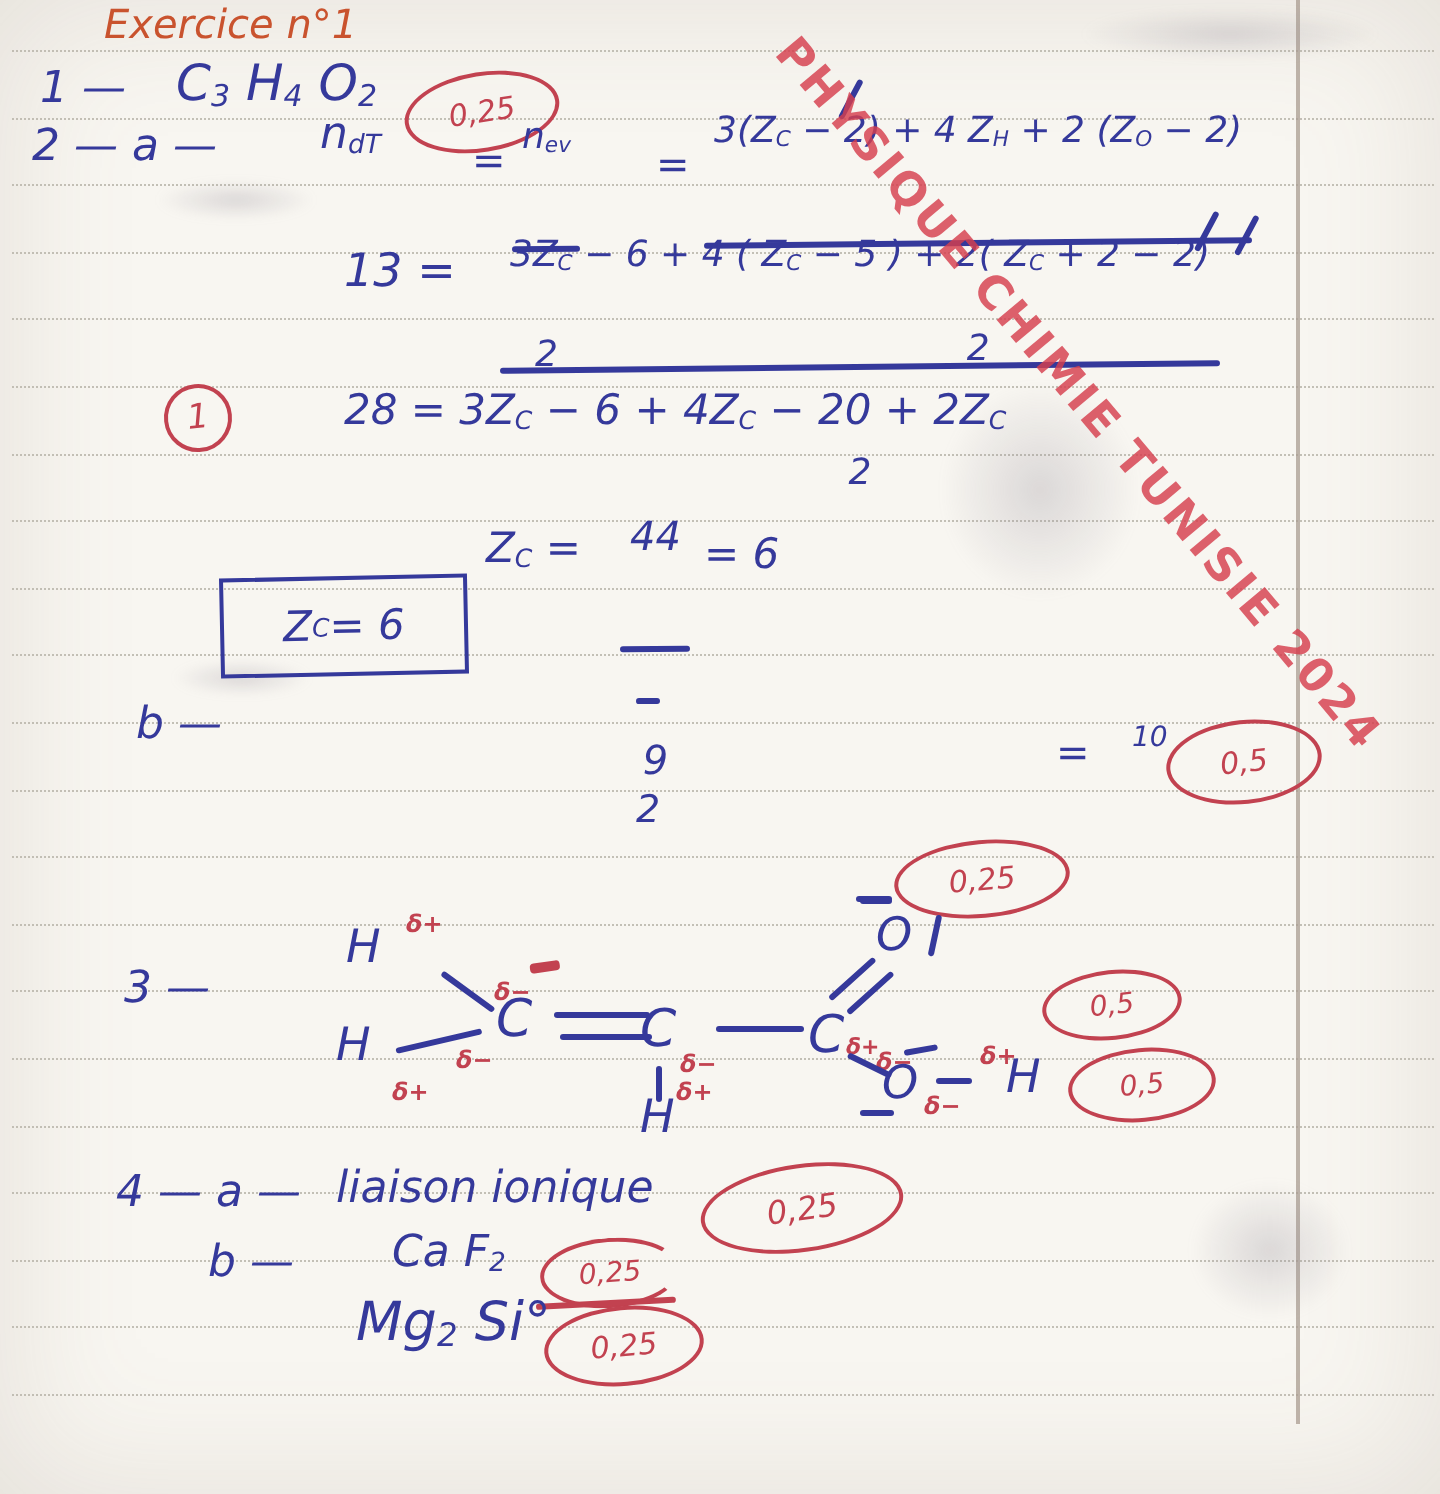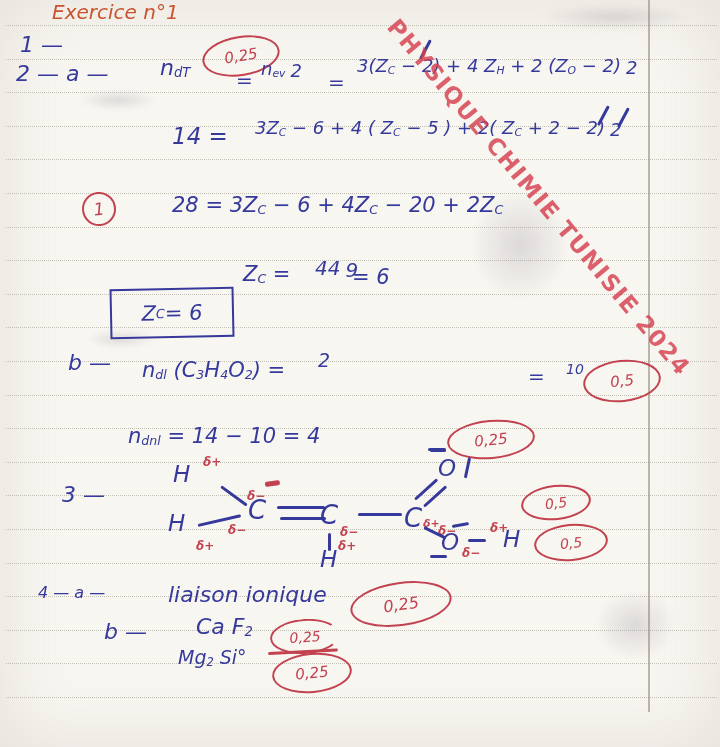--- a/index.html
+++ b/index.html
@@ -6,21 +6,21 @@
   #page{
     position:relative;width:720px;height:747px;overflow:hidden;
     background:var(--paper,#f8f6f1);
     font-family:"DejaVu Sans",sans-serif;
     box-shadow:inset 0 0 70px rgba(128,115,96,.16);
   }
   .rule{position:absolute;left:6px;right:3px;height:0;border-top:1.5px dotted var(--rule,#b9b5aa);opacity:.8;}
   .margin-line{position:absolute;left:648px;top:0;width:2px;height:712px;background:var(--margin,#a99c90);opacity:.75;}
   .ink{position:absolute;color:var(--ink,#343a96);font-style:italic;white-space:nowrap;line-height:1.05;}
   .title{color:var(--title,#c9532e);}
-  .frac{position:absolute;display:flex;flex-direction:row;align-items:center;color:var(--ink,#343a96);font-style:italic;white-space:nowrap;line-height:1.05;}
+  .frac{position:absolute;display:flex;flex-direction:column;align-items:center;color:var(--ink,#343a96);font-style:italic;white-space:nowrap;line-height:1.05;gap:42px;}
   .frac .num{padding:0 5px 2px;}
   .frac .bar{align-self:stretch;height:2.5px;background:var(--ink,#343a96);border-radius:2px;transform:rotate(-.6deg);}
   .frac .den{padding-top:2px;}
   .grade{position:absolute;border:2.5px solid var(--red,#c24250);border-radius:50%;color:var(--red,#c24250);font-style:italic;display:flex;align-items:center;justify-content:center;background:transparent;}
   .grade.open{border-right-color:transparent;}
   .badge{position:absolute;width:30px;height:30px;border:2.5px solid var(--red,#c24250);border-radius:50%;color:var(--red,#c24250);display:flex;align-items:center;justify-content:center;font-size:17px;font-style:italic;transform:rotate(-6deg);}
   .bond{position:absolute;background:var(--ink,#343a96);border-radius:2px;transform-origin:left center;}
   .redmark{position:absolute;background:var(--red,#c24250);border-radius:2px;transform-origin:left center;}
   .delta{position:absolute;color:var(--red,#c24250);font-style:italic;font-weight:bold;white-space:nowrap;}
   .result-box{position:absolute;border:2.5px solid var(--ink,#343a96);color:var(--ink,#343a96);font-style:italic;display:flex;align-items:center;justify-content:center;transform:rotate(-1.2deg);background:transparent;}
@@ -67,69 +67,68 @@
   <div class="artifact" style="left:78px;top:90px;width:80px;height:20px;"></div>
   <div class="artifact" style="left:470px;top:190px;width:100px;height:110px;"></div>
   <div class="artifact" style="left:86px;top:330px;width:70px;height:18px;"></div>
   <div class="artifact" style="left:595px;top:590px;width:80px;height:70px;"></div>
 
   <div class="watermark">PHYSIQUE CHIMIE TUNISIE 2024</div>
 
   <div class="ink title" style="left:52px;top:2px;font-size:20px;">Exercice n°1</div>
 
   <div class="ink" style="left:20px;top:33px;font-size:22px;">1 —</div>
+  <div class="ink" style="left:88px;top:29px;font-size:25px;">C<sub>3</sub> H<sub>4</sub> O<sub>2</sub></div>
   <div class="grade" style="left:202px;top:36px;width:74px;height:36px;font-size:15px;transform:rotate(-9deg);">0,25</div>
 
   <div class="ink" style="left:16px;top:62px;font-size:22px;">2 — a —</div>
   <div class="ink" style="left:160px;top:56px;font-size:22px;">n<sub>dT</sub></div>
   <div class="ink" style="left:236px;top:70px;font-size:20px;">=</div>
   <div class="frac" style="left:256px;top:60px;font-size:18px;">
     <span class="num">n<sub>ev</sub></span>
     <span class="bar"></span>
     <span class="den">2</span>
   </div>
   <div class="ink" style="left:328px;top:72px;font-size:20px;">=</div>
   <div class="frac" style="left:352px;top:57px;font-size:18px;">
     <span class="num">3(Z<sub>C</sub> − 2) + 4 Z<sub>H</sub> + 2 (Z<sub>O</sub> − 2)</span>
     <span class="bar"></span>
     <span class="den">2</span>
   </div>
   <div class="bond" style="left:420px;top:58px;width:22px;height:2.5px;transform:rotate(-62deg);"></div>
 
-  <div class="ink" style="left:172px;top:124px;font-size:23px;">14 =</div>
+  <div class="ink" style="left:172px;top:124px;font-size:23px;">13 =</div>
   <div class="frac" style="left:250px;top:119px;font-size:18px;">
     <span class="num">3Z<sub>C</sub> − 6 + 4 ( Z<sub>C</sub> − 5 ) + 2( Z<sub>C</sub> + 2 − 2)</span>
     <span class="bar"></span>
     <span class="den">2</span>
   </div>
   <div class="bond" style="left:598px;top:124px;width:22px;height:2.5px;transform:rotate(-62deg);"></div>
   <div class="bond" style="left:618px;top:126px;width:22px;height:2.5px;transform:rotate(-62deg);"></div>
 
   <div class="badge" style="left:82px;top:192px;">1</div>
   <div class="ink" style="left:172px;top:194px;font-size:21px;">28 =  3Z<sub>C</sub> − 6 + 4Z<sub>C</sub> − 20 + 2Z<sub>C</sub></div>
   <div class="ink" style="left:243px;top:263px;font-size:21px;">Z<sub>C</sub> =</div>
   <div class="frac" style="left:310px;top:258px;font-size:20px;">
     <span class="num">44</span>
     <span class="bar"></span>
     <span class="den">9</span>
   </div>
   <div class="ink" style="left:352px;top:266px;font-size:21px;">= 6</div>
   <div class="result-box" style="left:110px;top:288px;width:120px;height:46px;font-size:21px;">Z<sub>C</sub> = 6</div>
 
   <div class="ink" style="left:68px;top:351px;font-size:22px;">b —</div>
-  <div class="ink" style="left:142px;top:359px;font-size:21px;">n<sub>dl</sub> (C<sub>3</sub>H<sub>4</sub>O<sub>2</sub>) =</div>
   <div class="frac" style="left:318px;top:349px;font-size:19px;">
     <span class="bar"></span>
     <span class="den">2</span>
   </div>
   <div class="ink" style="left:528px;top:366px;font-size:20px;">=</div>
   <div class="ink" style="left:522px;top:362px;font-size:14px;margin-left:44px;">10</div>
   <div class="grade" style="left:583px;top:360px;width:74px;height:38px;font-size:15px;transform:rotate(-6deg);">0,5</div>
 
-  <div class="ink" style="left:128px;top:425px;font-size:21px;">n<sub>dnl</sub> = 14 − 10 = 4</div>
   <div class="bond" style="left:428px;top:448px;width:18px;height:2.5px;"></div>
   <div class="grade" style="left:447px;top:420px;width:84px;height:35px;font-size:15px;transform:rotate(-5deg);">0,25</div>
 
   <div class="ink" style="left:62px;top:483px;font-size:22px;">3 —</div>
 
   <div class="ink" style="left:173px;top:462px;font-size:23px;">H</div>
   <div class="delta" style="left:203px;top:455px;font-size:12px;">δ+</div>
   <div class="bond" style="left:221px;top:485px;width:32px;height:3px;transform:rotate(36deg);"></div>
   <div class="delta" style="left:247px;top:489px;font-size:12px;">δ−</div>
   <div class="redmark" style="left:265px;top:482px;width:15px;height:5px;transform:rotate(-8deg);"></div>
@@ -165,25 +164,25 @@
   <div class="ink" style="left:441px;top:530px;font-size:23px;">O</div>
   <div class="bond" style="left:430px;top:555px;width:17px;height:2.5px;"></div>
   <div class="delta" style="left:462px;top:546px;font-size:12px;">δ−</div>
   <div class="bond" style="left:468px;top:539px;width:18px;height:2.5px;"></div>
   <div class="delta" style="left:490px;top:521px;font-size:12px;">δ+</div>
   <div class="ink" style="left:503px;top:527px;font-size:23px;">H</div>
 
   <div class="grade" style="left:521px;top:485px;width:66px;height:31px;font-size:14px;transform:rotate(-6deg);">0,5</div>
   <div class="grade" style="left:534px;top:524px;width:70px;height:33px;font-size:14px;transform:rotate(-5deg);">0,5</div>
 
-  <div class="ink" style="left:38px;top:585px;font-size:16px;">4 — a —</div>
+  <div class="ink" style="left:58px;top:585px;font-size:22px;">4 — a —</div>
   <div class="ink" style="left:168px;top:583px;font-size:22px;">liaison ionique</div>
   <div class="grade" style="left:350px;top:582px;width:98px;height:40px;font-size:16px;transform:rotate(-8deg);">0,25</div>
 
   <div class="ink" style="left:104px;top:620px;font-size:22px;">b —</div>
   <div class="ink" style="left:196px;top:615px;font-size:22px;">Ca F<sub>2</sub></div>
   <div class="grade open" style="left:270px;top:619px;width:66px;height:31px;font-size:14px;transform:rotate(-4deg);">0,25</div>
   <div class="redmark" style="left:268px;top:652px;width:70px;height:2.5px;transform:rotate(-3deg);"></div>
 
-  <div class="ink" style="left:178px;top:648px;font-size:19px;">Mg<sub>2</sub> Si°</div>
+  <div class="ink" style="left:178px;top:648px;font-size:27px;">Mg<sub>2</sub> Si°</div>
   <div class="grade" style="left:272px;top:653px;width:76px;height:36px;font-size:15px;transform:rotate(-5deg);">0,25</div>
 
 </div>
 
 </body></html>

